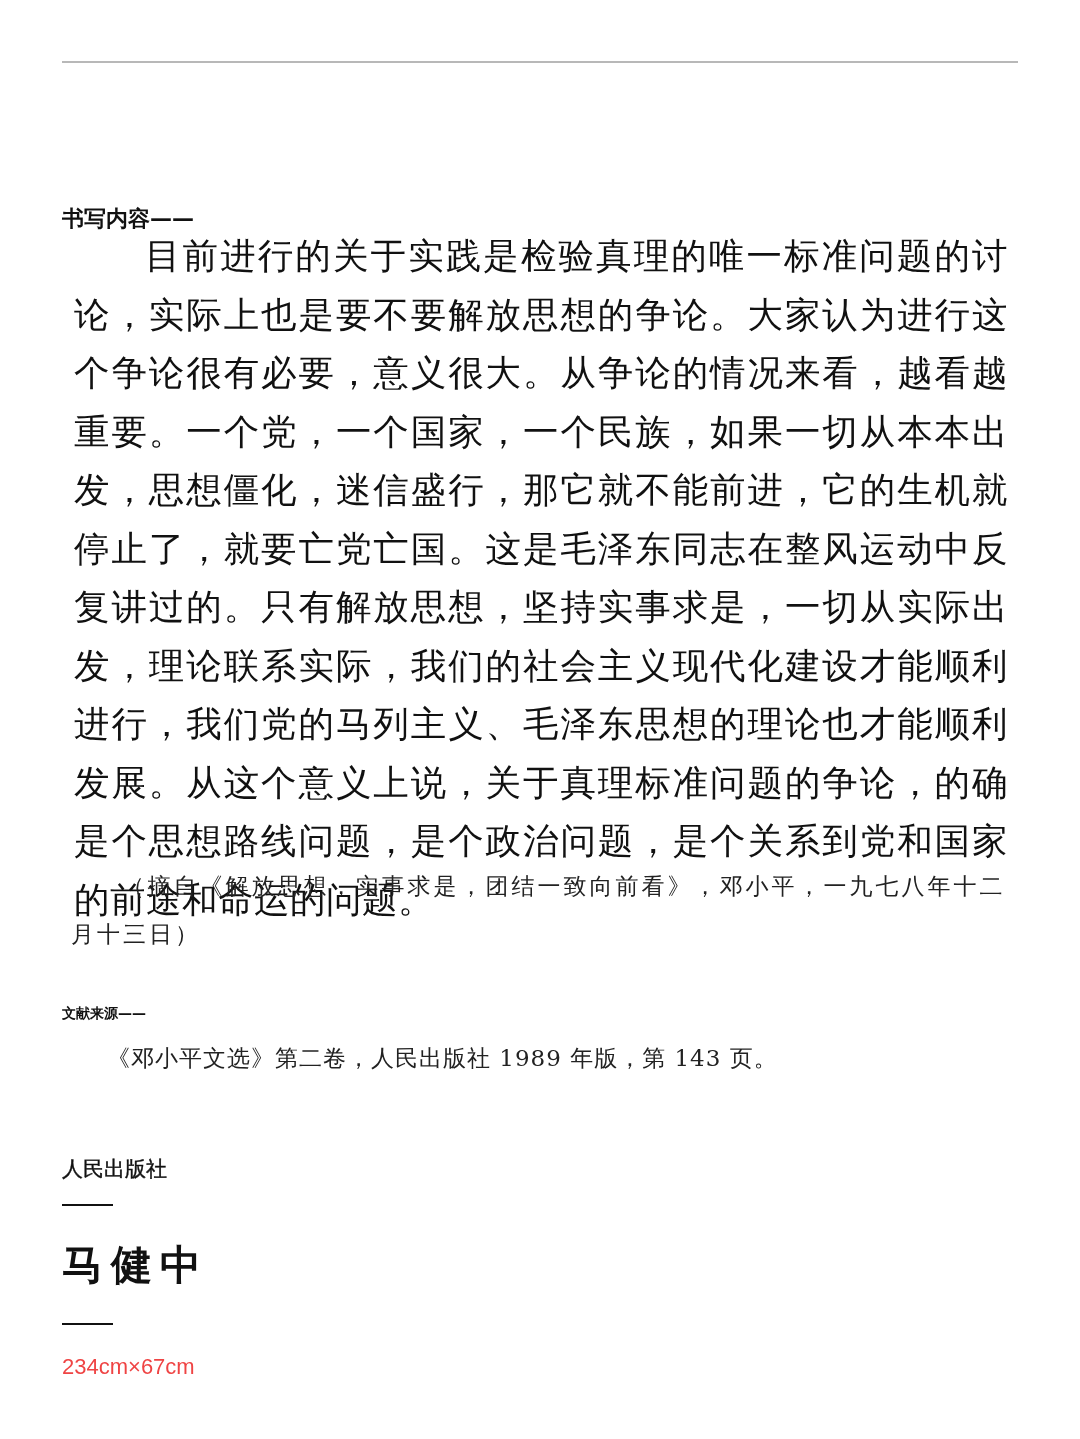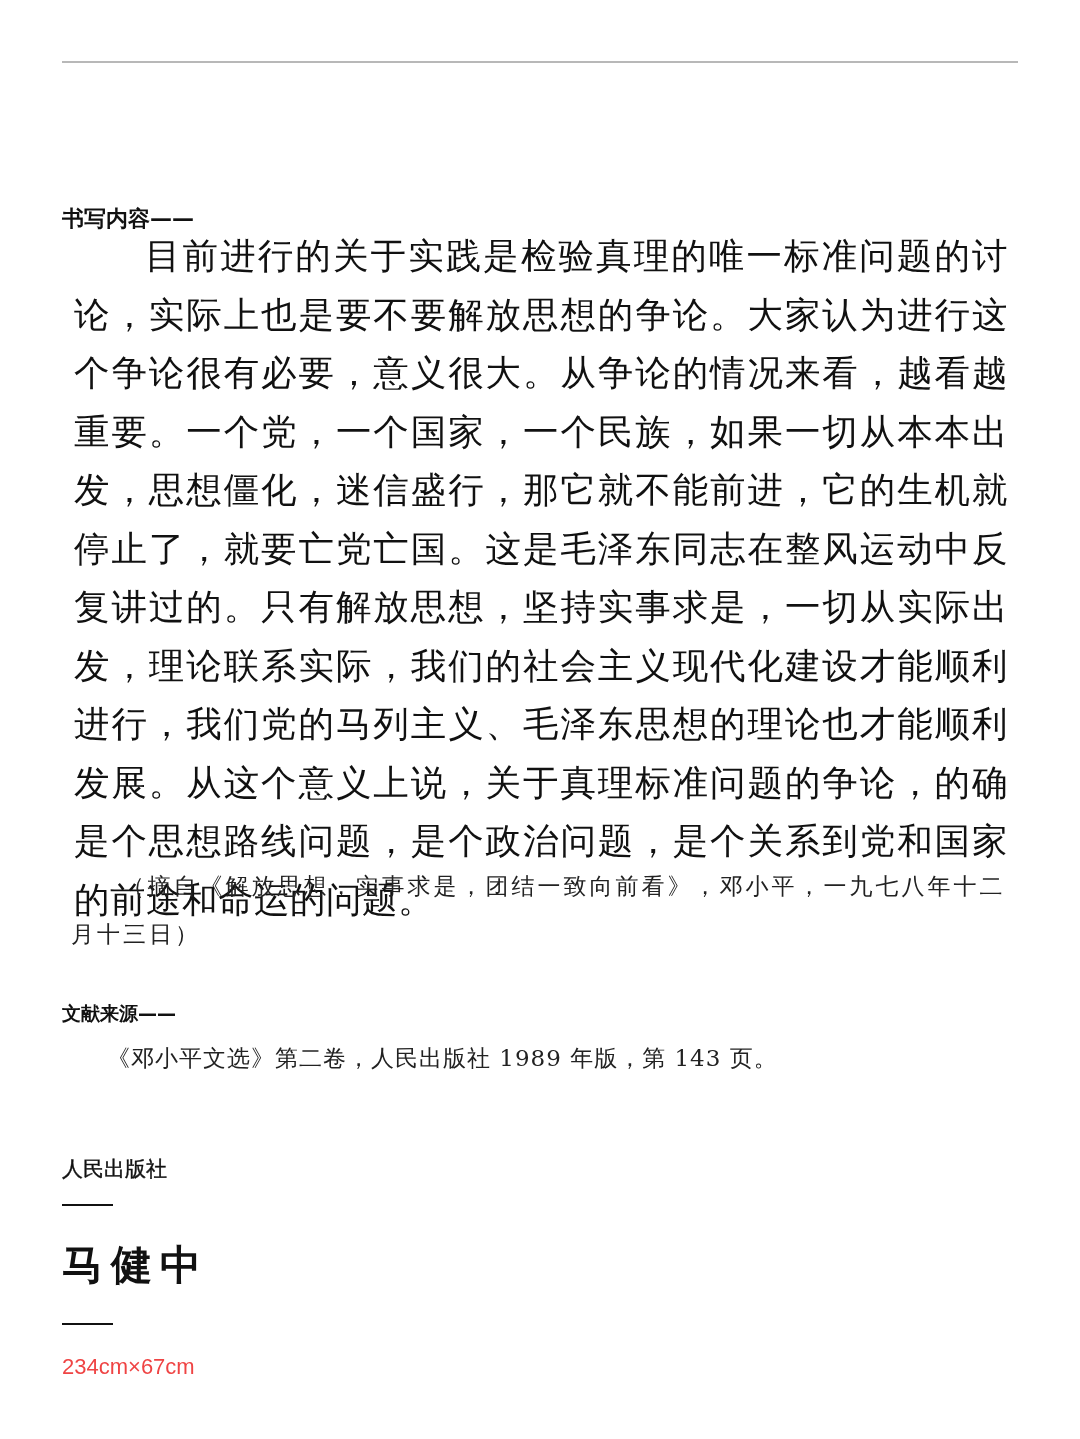--- a/index.html
+++ b/index.html
@@ -31,21 +31,21 @@
       white-space: nowrap;
     }
     .label-content {
       top: 164px;
       font-size: 22px;
       line-height: 30px;
       margin-top: 40px;
     }
     .label-source {
       top: 1000px;
-      font-size: 19px;
+      font-size: 14px;
       line-height: 26px;
     }
     .label-author {
       top: 1154px;
       font-size: 21px;
       line-height: 30px;
       font-weight: normal;
       -webkit-text-stroke: 0.4px #111;
     }
     .main-text {

